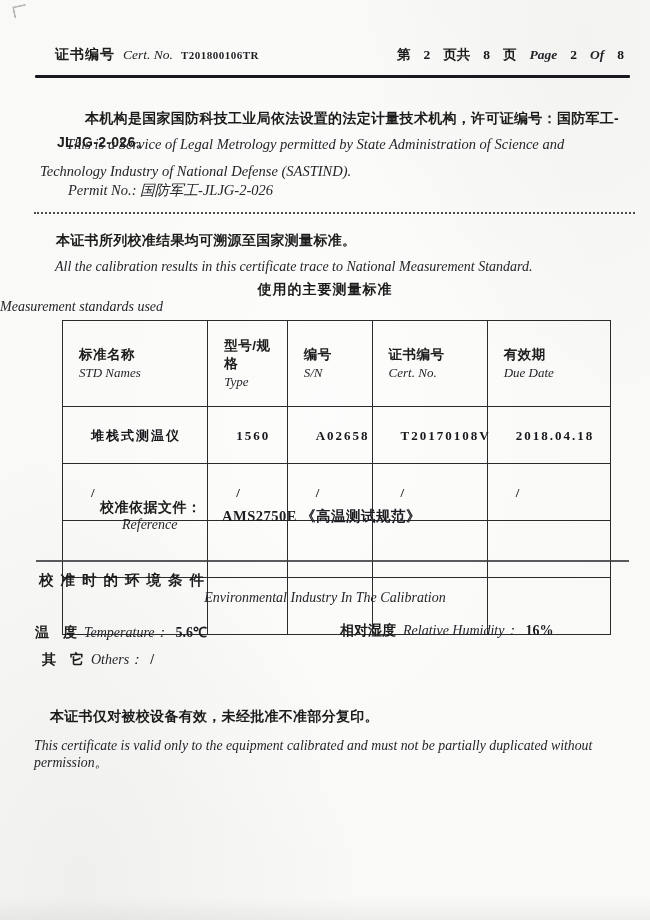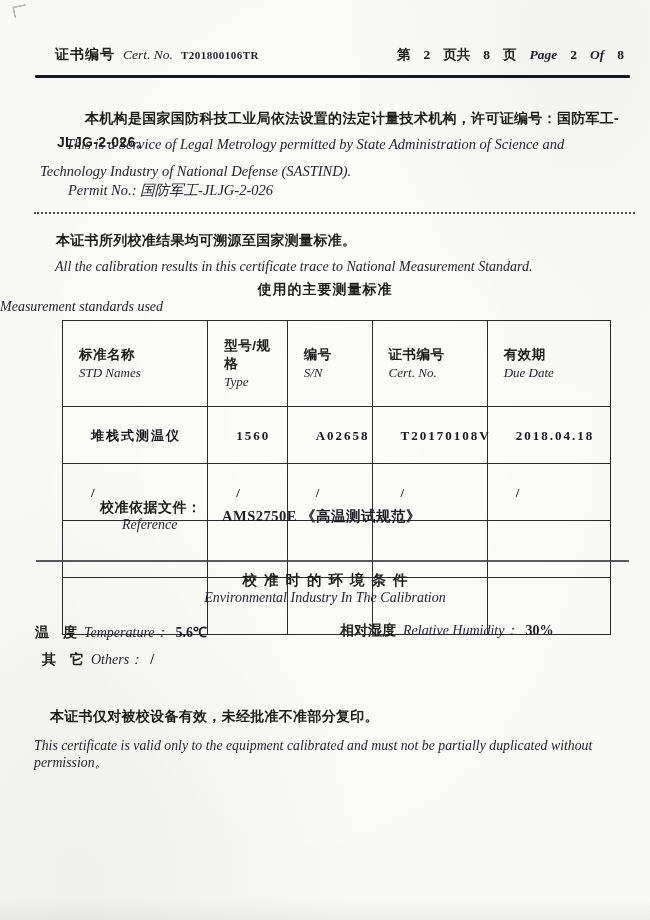--- a/index.html
+++ b/index.html
@@ -53,21 +53,21 @@
   .cell-val{font-size:13px;letter-spacing:2px;color:#17171c;font-weight:600;margin-left:12px;}
   .col-1{width:26.5%;}.col-2{width:14.5%;}.col-3{width:15.5%;}.col-4{width:21%;}.col-5{width:22.5%;}
 
   
   .ref-label-cn{left:100px;top:499px;font-size:14px;letter-spacing:0.5px;}
   .ref-label-en{left:122px;top:517px;font-size:14px;}
   .ref-value{left:222px;top:507px;font-size:14.5px;font-weight:600;letter-spacing:0.5px;}
 
   
   .rule-thin{left:36px;right:21px;top:560px;height:2px;background:#3e3e42;opacity:0.85;}
-  .env-title-cn{left:0;right:0;top:571px;text-align:center;font-size:14.5px;letter-spacing:7px;text-indent:7px;}
+  .env-title-cn{left:0;right:0;top:571px;text-align:left;font-size:14.5px;letter-spacing:7px;text-indent:7px;padding-left:32px;}
   .env-title-en{left:0;right:0;top:590px;text-align:center;font-size:14px;}
   .env-row{display:flex;align-items:baseline;gap:7px;font-size:14px;}
   .env-temp{left:35px;top:622px;}
   .env-hum{left:340px;top:622px;}
   .env-others{left:42px;top:651px;text-align:right;}
   .env-row .en{font-size:14px;}
   .env-row .serif{font-weight:700;}
 
   
   .valid-cn{left:50px;top:708px;font-size:14px;letter-spacing:0.3px;}
@@ -181,21 +181,21 @@
   <div class="abs env-title-en en">Environmental Industry In The Calibration</div>
 
   <div class="abs env-row env-temp">
     <span class="cn">温　度</span>
     <span class="en">Temperature：</span>
     <span class="serif">5.6℃</span>
   </div>
   <div class="abs env-row env-hum">
     <span class="cn">相对湿度</span>
     <span class="en">Relative Humidity：</span>
-    <span class="serif">30%</span>
+    <span class="serif">16%</span>
   </div>
   <div class="abs env-row env-others">
     <span class="cn">其　它</span>
     <span class="en">Others：</span>
     <span class="serif">/</span>
   </div>
 
   <div class="abs valid-en en">This certificate is valid only to the equipment calibrated and must not be partially duplicated without permission。</div>
   <div class="abs valid-cn cn">本证书仅对被校设备有效，未经批准不准部分复印。</div>
 

